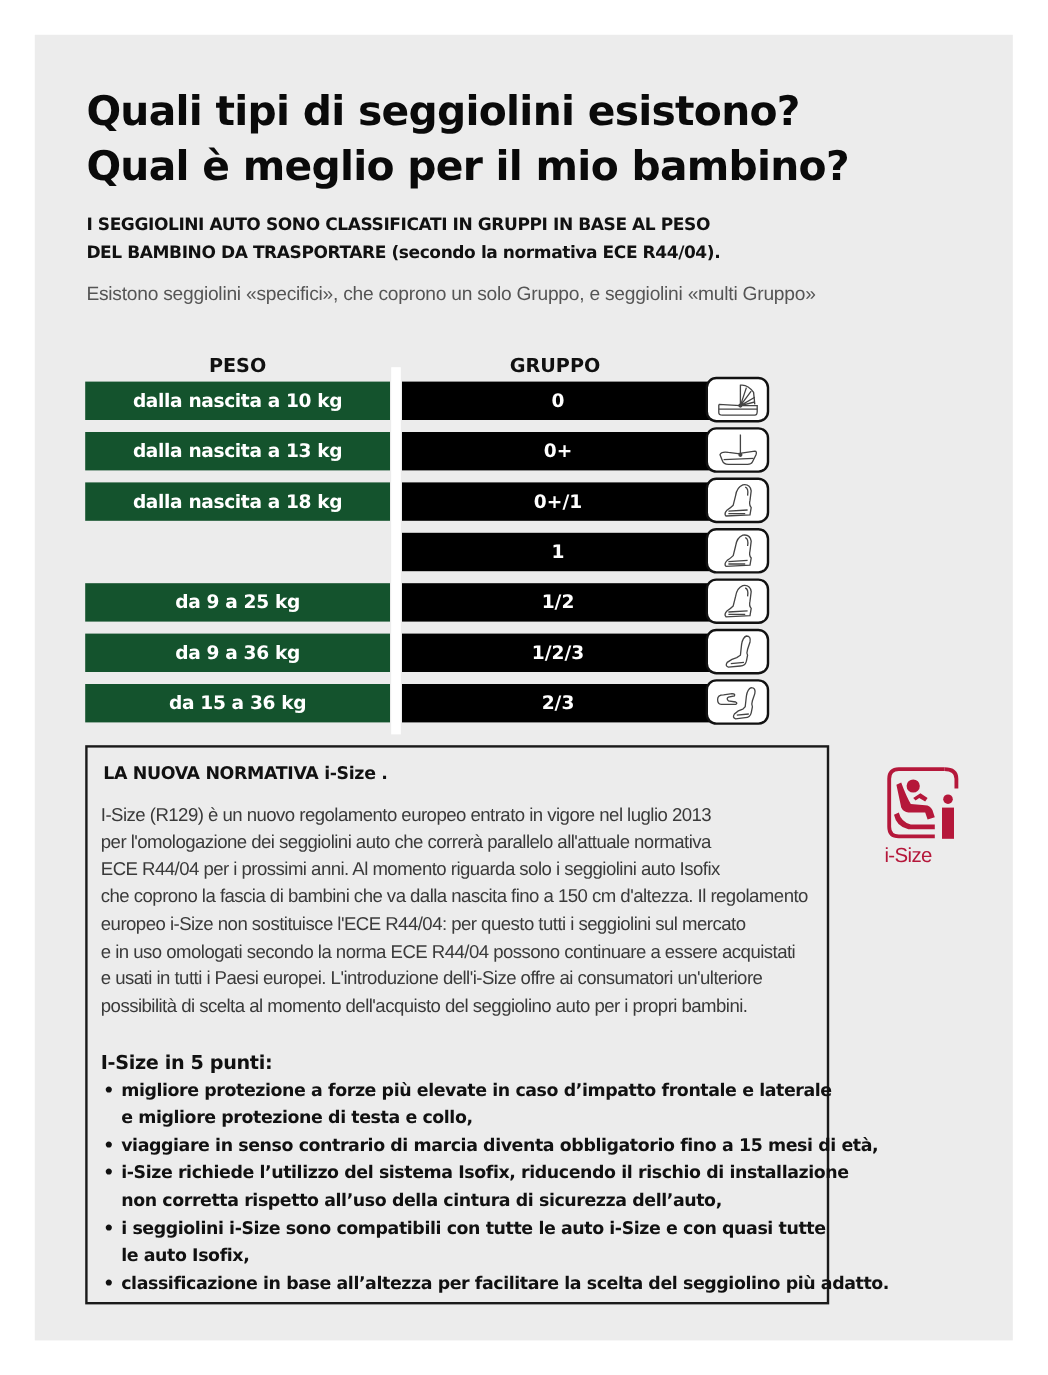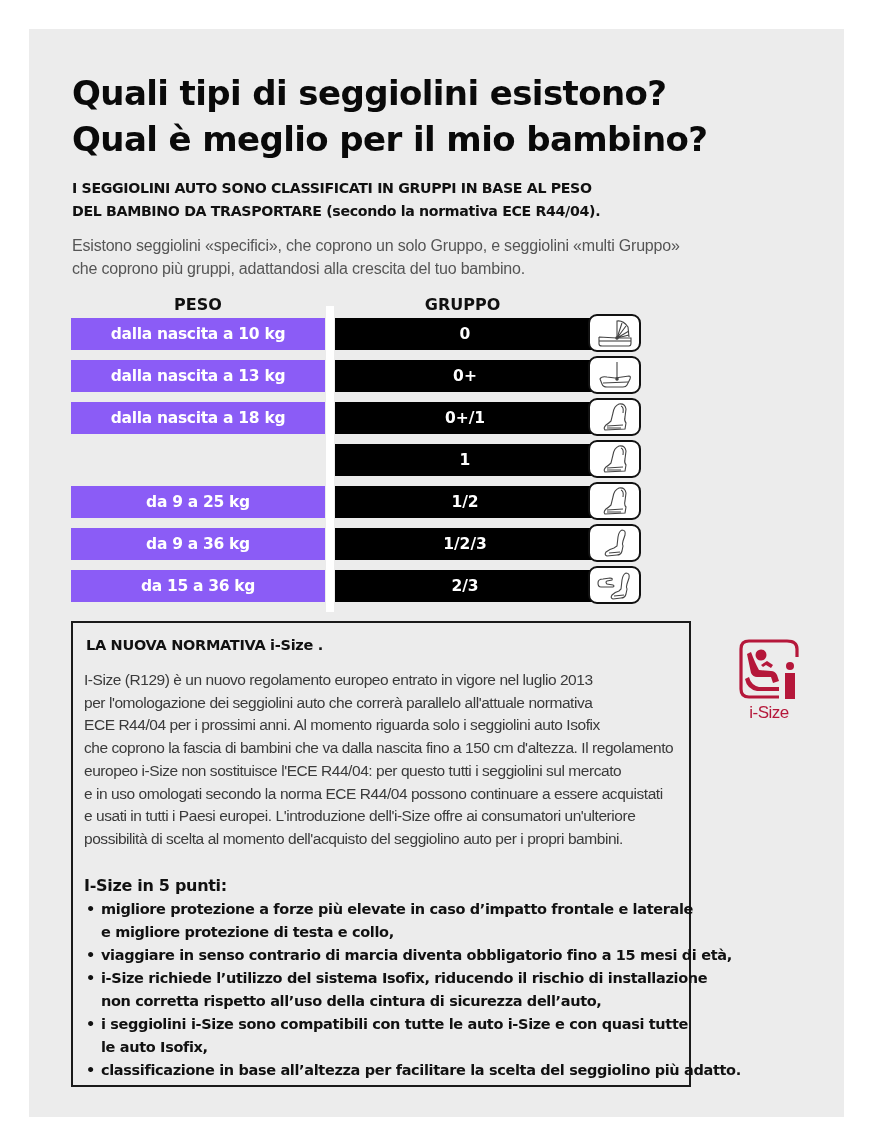--- a/index.html
+++ b/index.html
@@ -38,21 +38,21 @@
     .col-head.gruppo { left: 335px; width: 255px; }
     .divider {
       position: absolute; left: 326px; top: 306px; width: 8px; height: 306px;
       background: #ffffff;
     }
     .row {
       position: absolute; left: 71px; width: 575px; height: 34px;
     }
     .row .peso-cell {
       position: absolute; left: 0; top: 0; width: 254px; height: 32px;
-      background: #8b5cf6; color: #fff; display: flex; align-items: center; justify-content: center;
+      background: #14532d; color: #fff; display: flex; align-items: center; justify-content: center;
       font-family: "DejaVu Sans", sans-serif; font-weight: bold; font-size: 15.5px; letter-spacing: -0.3px;
     }
     .row .gruppo-cell {
       position: absolute; left: 264px; top: 0; width: 260px; height: 32px;
       background: #000; color: #fff; display: flex; align-items: center; justify-content: center;
       font-family: "DejaVu Sans", sans-serif; font-weight: bold; font-size: 15.5px;
     }
     .row .seat-icon {
       position: absolute; left: 517px; top: -4px; width: 53px; height: 38px;
       background: #fff; border: 2px solid #111; border-radius: 9px;
@@ -72,21 +72,21 @@
     .box-body {
       position: absolute; left: 11px; top: 46px; margin: 0;
       font-family: "Liberation Sans", sans-serif; font-size: 15.5px; line-height: 22.7px;
       color: #3a3a3a; letter-spacing: -0.45px; white-space: nowrap;
     }
     .box-body span { display: block; }
     .isize-logo {
       position: absolute; left: 664px; top: 14px; width: 64px; height: 92px;
     }
     .isize-label {
-      position: absolute; left: 0; top: 66px; width: 64px; text-align: center;
+      position: absolute; left: 0; top: 66px; width: 64px; 
       font-family: "Liberation Sans", sans-serif; font-size: 17px; color: #b5173a;
       letter-spacing: -0.5px;
     }
     .points-title {
       position: absolute; left: 11px; top: 253px; margin: 0;
       font-family: "DejaVu Sans", sans-serif; font-weight: bold; font-size: 16px;
       color: #111; letter-spacing: -0.3px;
     }
     .points {
       position: absolute; left: 11px; top: 275px; margin: 0; padding: 0; list-style: none;
@@ -107,21 +107,20 @@
   <span style="display:block">Qual è meglio per il mio bambino?</span>
 </h1>
 
 <p class="subhead">
   <span style="display:block">I SEGGIOLINI AUTO SONO CLASSIFICATI IN GRUPPI IN BASE AL PESO</span>
   <span style="display:block">DEL BAMBINO DA TRASPORTARE (secondo la normativa ECE R44/04).</span>
 </p>
 
 <p class="intro">
   <span style="display:block">Esistono seggiolini «specifici», che coprono un solo Gruppo, e seggiolini «multi Gruppo»</span>
-  <span style="display:block">che coprono più gruppi, adattandosi alla crescita del tuo bambino.</span>
 </p>
 
 <div class="col-head peso">PESO</div>
 <div class="col-head gruppo">GRUPPO</div>
 <div class="divider"></div>
 
 <div class="row" style="top:318px">
   <div class="peso-cell">dalla nascita a 10 kg</div>
   <div class="gruppo-cell">0</div>
   <div class="seat-icon">

